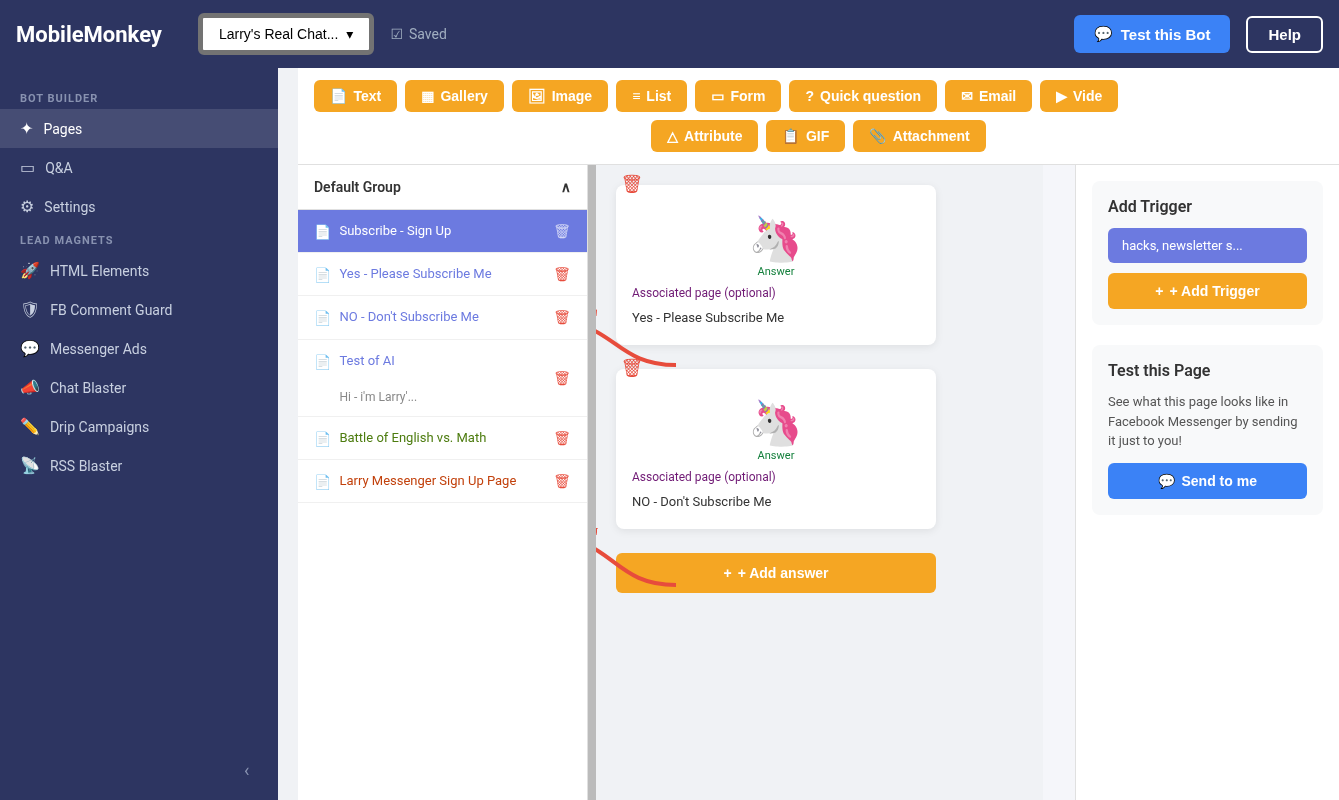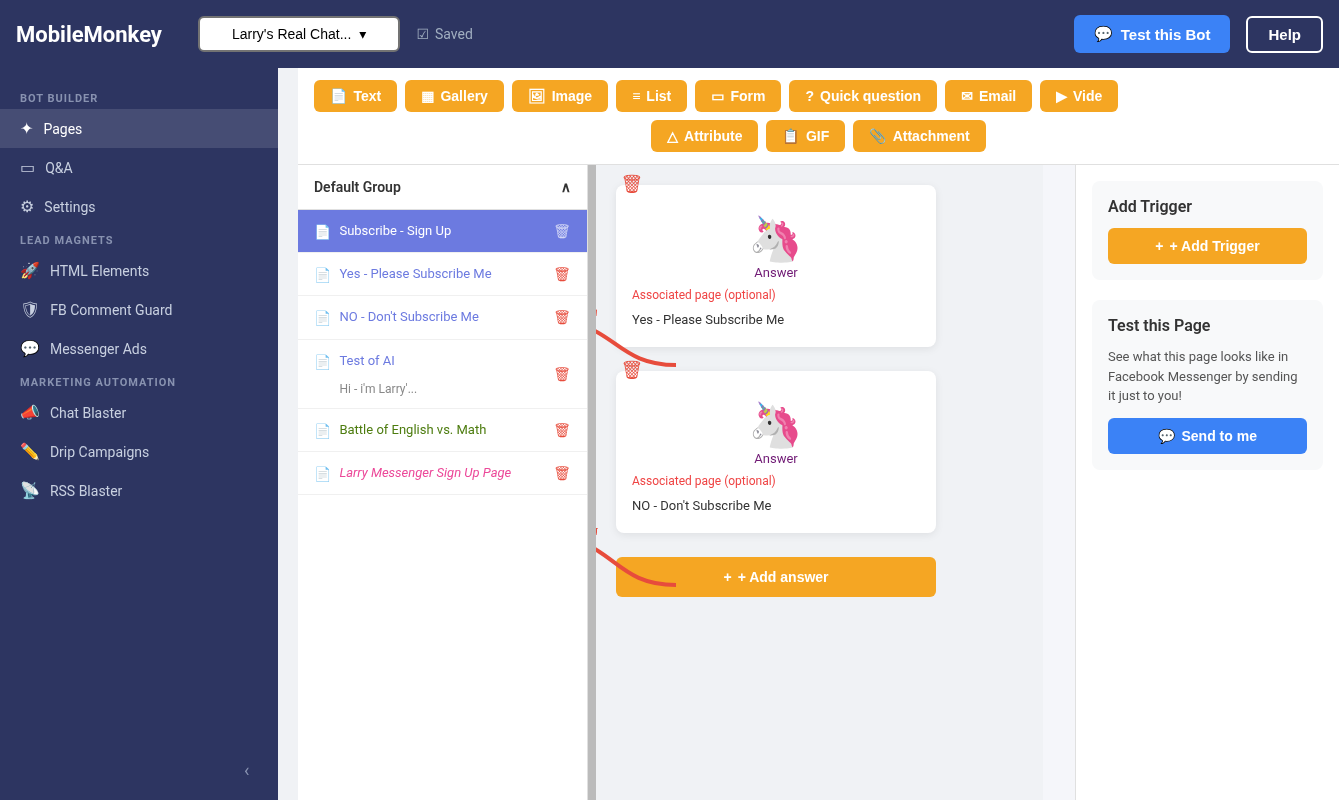--- a/index.html
+++ b/index.html
@@ -15,23 +15,23 @@
       gap: 16px;
     }
     .logo {
       color: white;
       font-size: 22px;
       font-weight: 700;
       margin-right: 20px;
     }
     .dropdown-btn {
       background: white;
-      border: 2px solid #737373;
-      border-radius: 6px;
-      padding: 8px 32px;
+      border: 5px solid #737373;
+      border-radius: 6px;
+      padding: 8px 16px;
       font-size: 14px;
       display: flex;
       align-items: center;
       gap: 8px;
       cursor: pointer;
     }
     .saved-badge {
       color: #a0aec0;
       font-size: 14px;
       display: flex;
@@ -174,21 +174,21 @@
       background: #6c7ae0;
       color: white;
     }
     .page-item-left {
       display: flex;
       align-items: flex-start;
       gap: 8px;
     }
     .page-item-icon { margin-top: 2px; flex-shrink: 0; }
     .page-item-text { font-size: 13px; line-height: 1.4; }
-    .page-item-sub { font-size: 12px; color: #888; margin-top: 12px; }
+    .page-item-sub { font-size: 12px; color: #888; margin-top: 20px; }
     .delete-icon { color: #e74c3c; font-size: 14px; flex-shrink: 0; }
     .page-item.active .delete-icon { color: rgba(255,255,255,0.7); }
 
     
     .middle-panel {
       flex: 1;
       overflow-y: auto;
       padding: 20px;
       background: #f0f2f5;
       position: relative;
@@ -202,36 +202,36 @@
       box-shadow: 0 2px 8px rgba(0,0,0,0.08);
       width: 320px;
     }
     .answer-header {
       display: flex;
       justify-content: space-between;
       align-items: center;
       margin-bottom: 12px;
     }
     .answer-label {
-      font-size: 13px;
-      color: #701a75;
+      font-size: 11px;
+      color: #15803d;
       text-align: center;
     }
     .answer-input {
       width: 100%;
       border: 1px solid #ddd;
       border-radius: 6px;
       padding: 8px 10px;
       font-size: 14px;
       margin-bottom: 8px;
       outline: none;
     }
     .associated-label {
       font-size: 12px;
-      color: #ef4444;
+      color: #701a75;
       margin-bottom: 6px;
     }
     .associated-value {
       font-size: 13px;
       color: #333;
       padding: 4px 0;
     }
     .add-answer-btn {
       background: #f5a623;
       color: white;
@@ -376,21 +376,20 @@
     </div>
     <div class="sidebar-item">
       <span class="icon">🛡</span>
       <span>FB Comment Guard</span>
     </div>
     <div class="sidebar-item">
       <span class="icon">💬</span>
       <span>Messenger Ads</span>
     </div>
 
-    <div class="sidebar-section-label">MARKETING AUTOMATION</div>
 
     <div class="sidebar-item">
       <span class="icon">📣</span>
       <span>Chat Blaster</span>
     </div>
     <div class="sidebar-item">
       <span class="icon">✏️</span>
       <span>Drip Campaigns</span>
     </div>
     <div class="sidebar-item">
@@ -499,21 +498,21 @@
           <div class="page-item-left">
             <span class="page-item-icon" style="color:#6c7ae0;">📄</span>
             <span class="page-item-text" style="color:#4d7c0f;">Battle of English vs. Math</span>
           </div>
           <span class="delete-icon">🗑</span>
         </div>
 
         <div class="page-item">
           <div class="page-item-left">
             <span class="page-item-icon" style="color:#6c7ae0;">📄</span>
-            <span class="page-item-text" style="color:#ec4899;font-style:italic;">Larry Messenger Sign Up Page</span>
+            <span class="page-item-text" style="color:#c2410c;">Larry Messenger Sign Up Page</span>
           </div>
           <span class="delete-icon">🗑</span>
         </div>
       </div>
 
       <div class="vertical-line"></div>
 
       <div class="middle-panel">
 
         <svg style="position:absolute;top:0;left:0;width:100%;height:100%;pointer-events:none;z-index:5;">
@@ -567,20 +566,21 @@
         <button class="add-answer-btn">
           <span>+</span>
           <span>+ Add answer</span>
         </button>
       </div>
 
       <div class="right-panel">
 
         <div class="right-section">
           <div class="right-section-title">Add Trigger</div>
+          <div class="trigger-chip">hacks, newsletter s...</div>
           <button class="add-trigger-btn">
             <span>+</span>
             <span>+ Add Trigger</span>
           </button>
         </div>
 
         <div class="right-section">
           <div class="right-section-title">Test this Page</div>
           <p class="test-page-desc">See what this page looks like in Facebook Messenger by sending it just to you!</p>
           <button class="send-to-me-btn">

